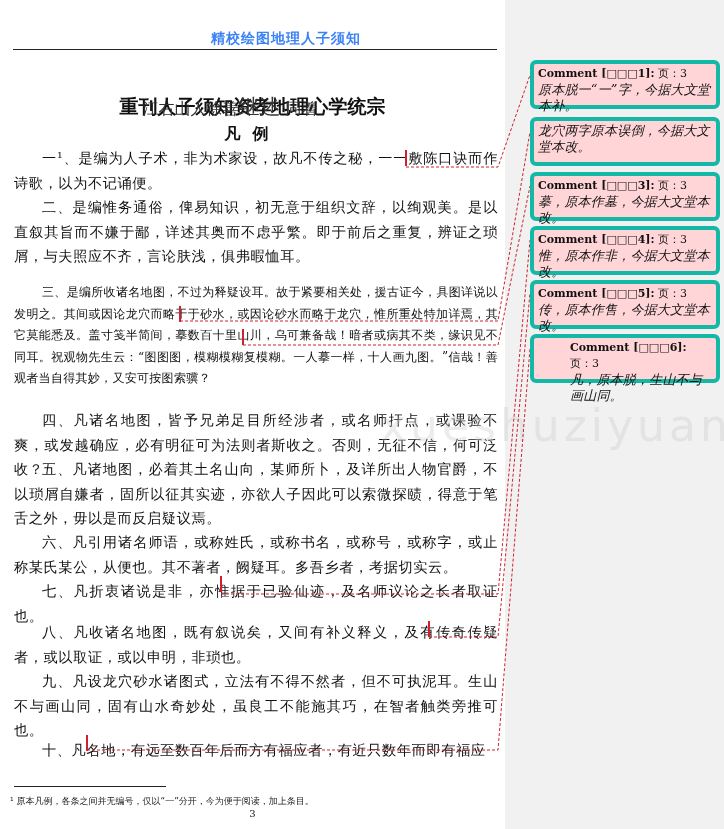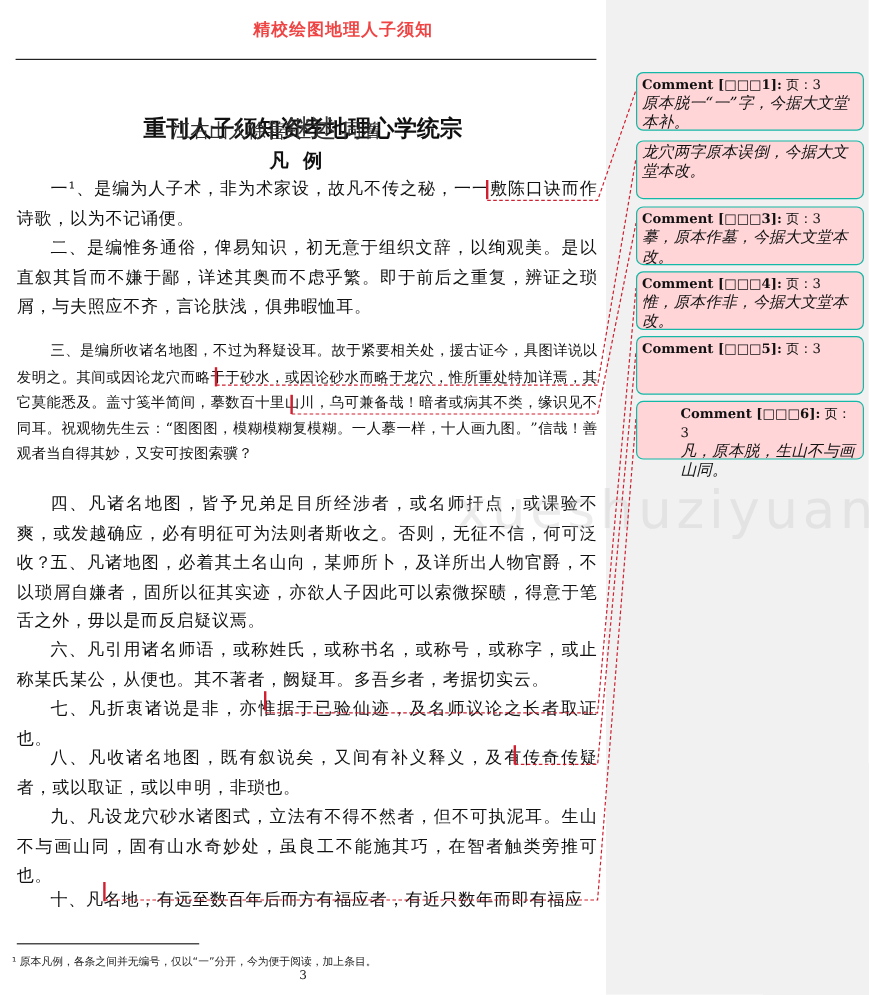--- a/index.html
+++ b/index.html
@@ -9,23 +9,23 @@
       font-family: "DejaVu Serif", "Liberation Serif", serif;
       color: #111;
     }
     .page {
       position: absolute; left: 0; top: 0; width: 505px; height: 829px; background: #fff;
     }
     .margin {
       position: absolute; left: 505px; top: 0; width: 219px; height: 829px; background: #f1f1f1;
     }
     .running-header {
-      position: absolute; left: 0; width: 572px; top: 16px; text-align: center;
+      position: absolute; left: 0; width: 572px; top: 30px; text-align: center;
       font-family: "DejaVu Sans", "Liberation Sans", sans-serif; font-weight: bold; font-size: 14px;
-      letter-spacing: 1px; color: #ef4444;
+      letter-spacing: 1px; color: #3b82f6;
     }
     .header-rule {
       position: absolute; left: 13px; top: 49px; width: 484px; height: 1px; background: #222;
     }
     .doc-title {
       position: absolute; left: 0; width: 505px; top: 62px; text-align: center;
       font-family: "DejaVu Sans", "Liberation Sans", sans-serif; font-weight: bold; font-size: 19px; margin-top: 32px;
     }
     .doc-author {
       position: absolute; left: 0; width: 460px; top: 93px; text-align: center; font-size: 16px; color: #333;
@@ -50,21 +50,21 @@
     }
     .page-number {
       position: absolute; left: 0; width: 505px; top: 808px; text-align: center; font-size: 10px;
     }
     .watermark {
       position: absolute; left: 380px; top: 400px; font-size: 44px; color: rgba(200,200,200,0.35);
       font-family: "DejaVu Sans", "Liberation Sans", sans-serif; letter-spacing: 4px; pointer-events: none;
     }
     .comment {
       position: absolute; left: 530px; width: 190px; height: 49px; box-sizing: border-box;
-      background: #ffd5d8; border: 1px solid #14b8a6; border-radius: 6px;
+      background: #ffd5d8; border: 4px solid #14b8a6; border-radius: 6px;
       padding: 2px 4px; font-size: 12px; line-height: 16px; color: #111;
     }
     .comment .c-head { font-size: 11px; }
     .comment .c-head b { font-weight: bold; }
     .comment .c-body { font-size: 13px; letter-spacing: 0.2px; font-style: italic; }
     .anchor-cursor {
       position: absolute; width: 2px; height: 16px; background: #d02030;
     }
     svg.connectors { position: absolute; left: 0; top: 0; width: 724px; height: 829px; pointer-events: none; }
   </style>
@@ -129,17 +129,18 @@
 <div class="comment" style="top:172px;">
   <div class="c-head"><b>Comment [□□□3]:</b> <span>页：3</span></div>
   <div class="c-body">摹，原本作墓，今据大文堂本改。</div>
 </div>
 <div class="comment" style="top:226px;">
   <div class="c-head"><b>Comment [□□□4]:</b> <span>页：3</span></div>
   <div class="c-body">惟，原本作非，今据大文堂本改。</div>
 </div>
 <div class="comment" style="top:280px;">
   <div class="c-head"><b>Comment [□□□5]:</b> <span>页：3</span></div>
+  <div class="c-body">传，原本作售，今据大文堂本改。</div>
 </div>
 <div class="comment" style="top:334px;padding-left:36px;">
   <div class="c-head"><b>Comment [□□□6]:</b> <span>页：3</span></div>
   <div class="c-body">凡，原本脱，生山不与画山同。</div>
 </div>
 
 </body></html>

